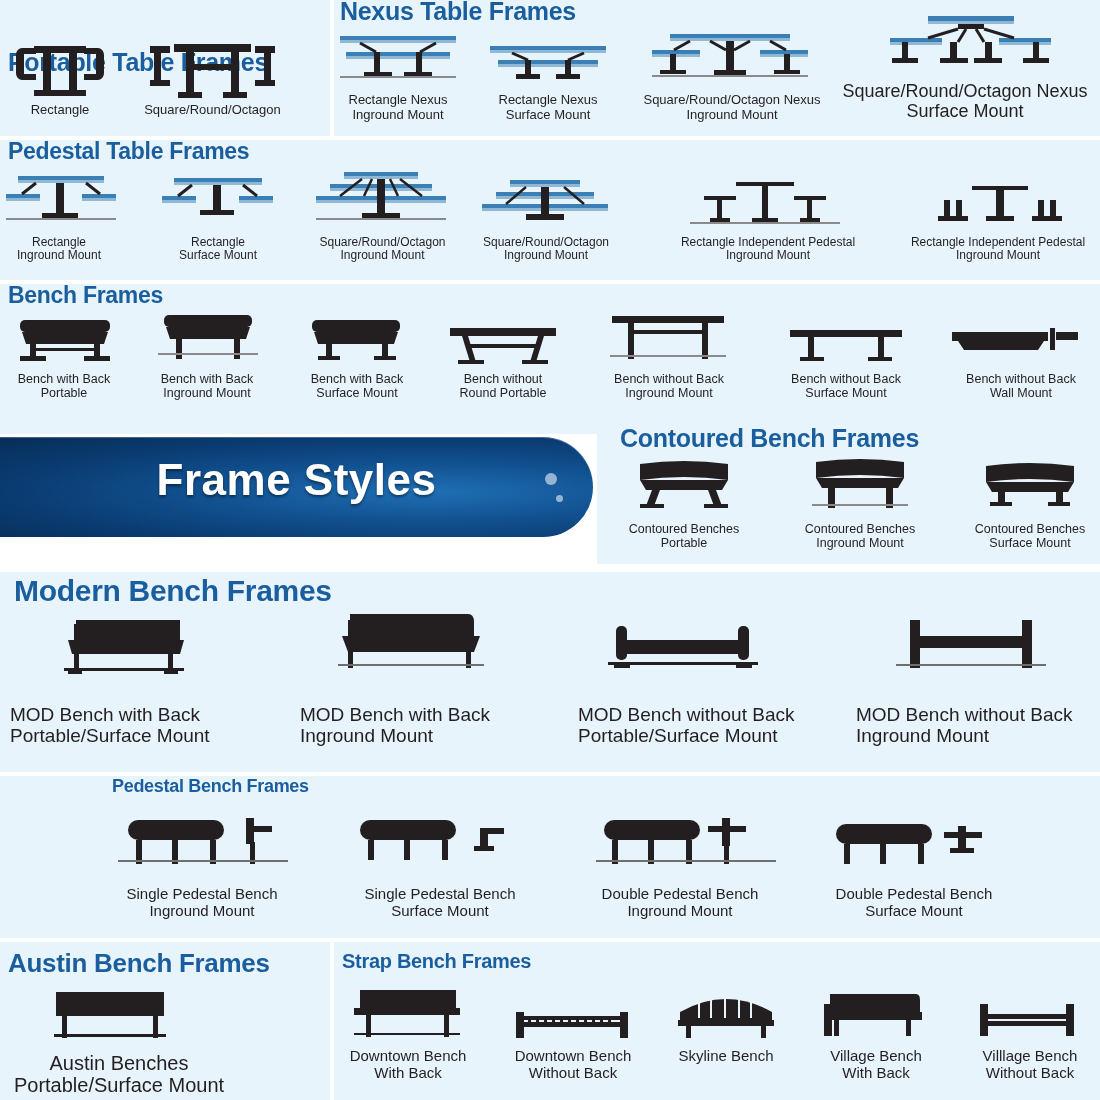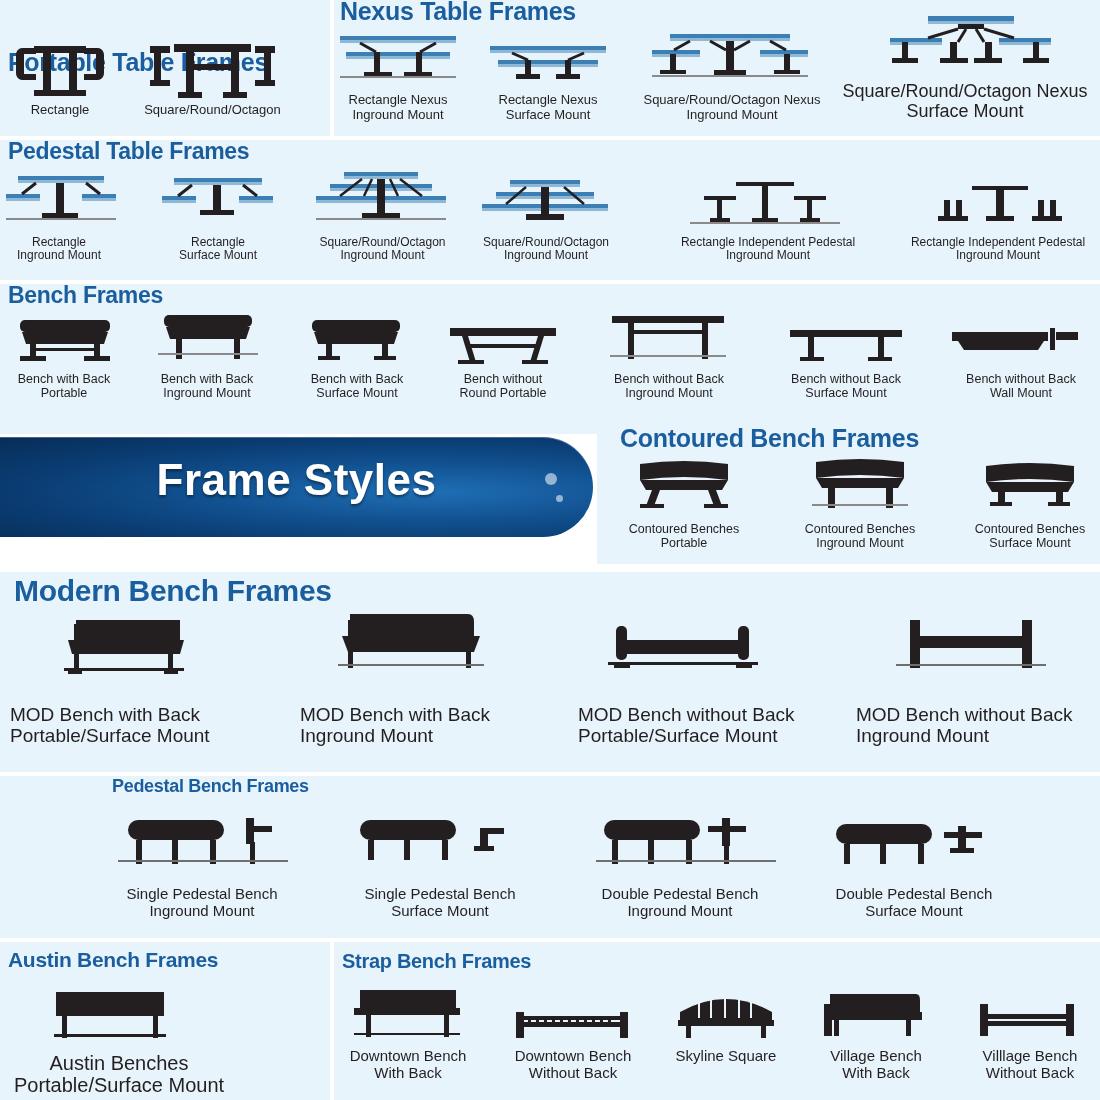--- a/index.html
+++ b/index.html
@@ -68,21 +68,21 @@
 </div>
 <div class="banner-txt">Frame Styles</div>
 
 <div class="sect-title" style="left:8px;top:0px;font-size:25px;margin-top:48px;">Portable Table Frames</div>
 <div class="sect-title" style="left:340px;top:-3px;font-size:25px;">Nexus Table Frames</div>
 <div class="sect-title" style="left:8px;top:138px;font-size:23px;">Pedestal Table Frames</div>
 <div class="sect-title" style="left:8px;top:282px;font-size:23px;">Bench Frames</div>
 <div class="sect-title" style="left:620px;top:424px;font-size:25px;text-align:right;">Contoured Bench Frames</div>
 <div class="sect-title" style="left:14px;top:574px;font-size:30px;">Modern Bench Frames</div>
 <div class="sect-title" style="left:112px;top:776px;font-size:18px;">Pedestal Bench Frames</div>
-<div class="sect-title" style="left:8px;top:948px;font-size:21px;">Austin Bench Frames</div>
+<div class="sect-title" style="left:8px;top:948px;font-size:26px;">Austin Bench Frames</div>
 <div class="sect-title" style="left:342px;top:950px;font-size:20px;">Strap Bench Frames</div>
 
 <div class="item" style="left:10px;top:40px;width:100px;height:60px;">
   <svg width="100" height="60" viewBox="0 0 100 60">
     <path fill="#231f20" d="M12 8h14v6h-12v20h12v6H12c-3 0-6-3-6-7V15c0-4 3-7 6-7z"></path>
     <path fill="#231f20" d="M88 8H74v6h12v20H74v6h14c3 0 6-3 6-7V15c0-4-3-7-6-7z"></path>
     <rect x="24" y="6" width="52" height="7" fill="#231f20"></rect>
     <rect x="33" y="13" width="8" height="40" fill="#231f20"></rect>
     <rect x="59" y="13" width="8" height="40" fill="#231f20"></rect>
     <rect x="24" y="50" width="52" height="6" fill="#231f20"></rect>
@@ -577,21 +577,21 @@
     <rect x="85" y="36" width="5" height="12" fill="#231f20"></rect>
     <g fill="#e8f4fc">
       <rect x="22" y="10" width="2" height="18"></rect>
         <rect x="34" y="6" width="2" height="22"></rect>
       <rect x="48" y="4" width="2" height="24"></rect>
         <rect x="62" y="6" width="2" height="22"></rect>
       <rect x="74" y="10" width="2" height="18"></rect>
     </g>
   </svg>
 </div>
-<div class="cap" style="left:656px;top:1048px;width:140px;font-size:15px;">Skyline Square</div>
+<div class="cap" style="left:656px;top:1048px;width:140px;font-size:15px;">Skyline Bench</div>
 
 <div class="item" style="left:820px;top:990px;width:104px;height:52px;">
   <svg width="104" height="52" viewBox="0 0 104 52">
     <path d="M10 4 L96 4 Q100 4 100 10 L100 22 L10 22 Z" fill="#231f20"></path>
     <rect x="4" y="22" width="98" height="8" fill="#231f20"></rect>
     <rect x="14" y="30" width="5" height="16" fill="#231f20"></rect>
     <rect x="86" y="30" width="5" height="16" fill="#231f20"></rect>
     <rect x="4" y="14" width="8" height="32" fill="#231f20"></rect>
   </svg>
 </div>

